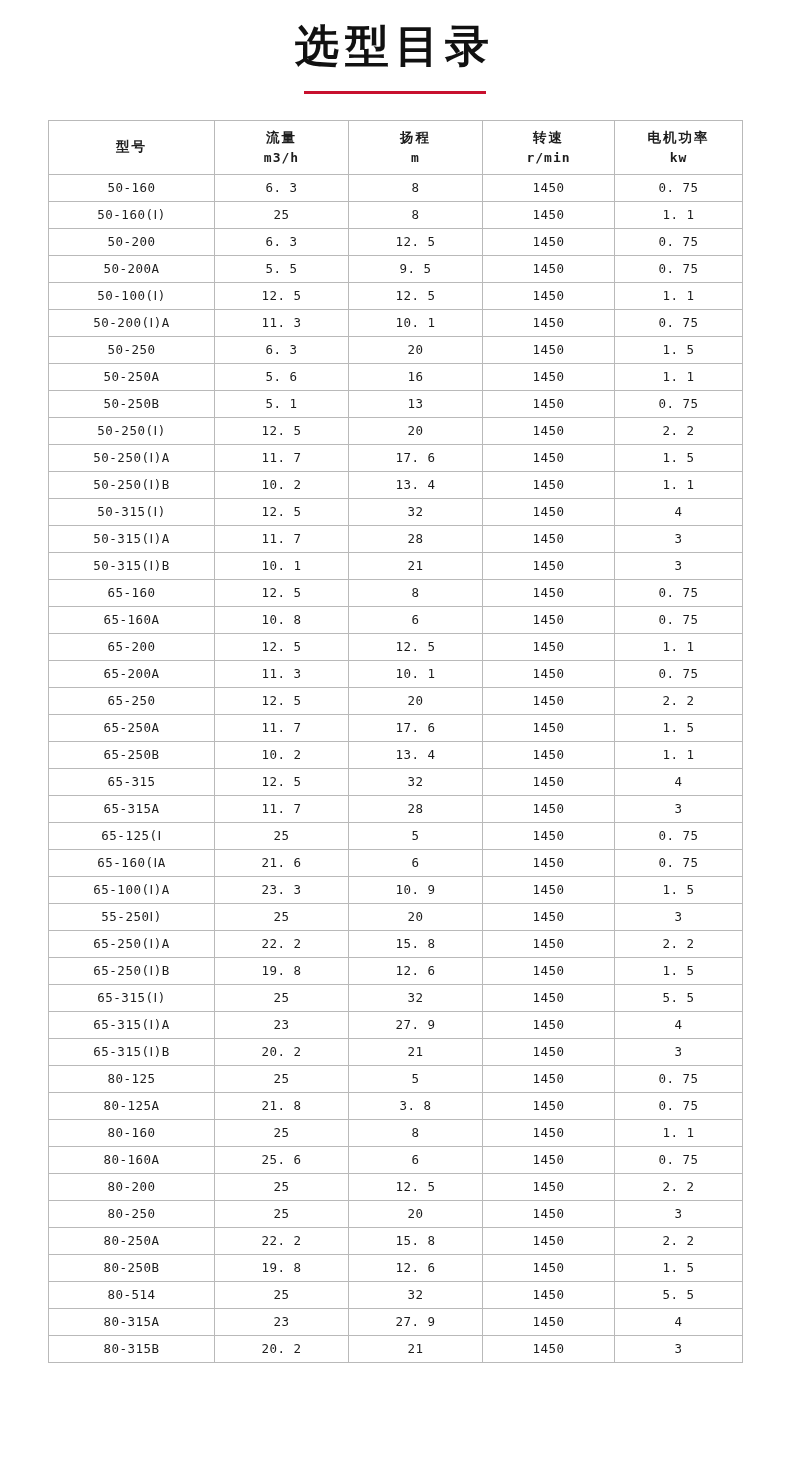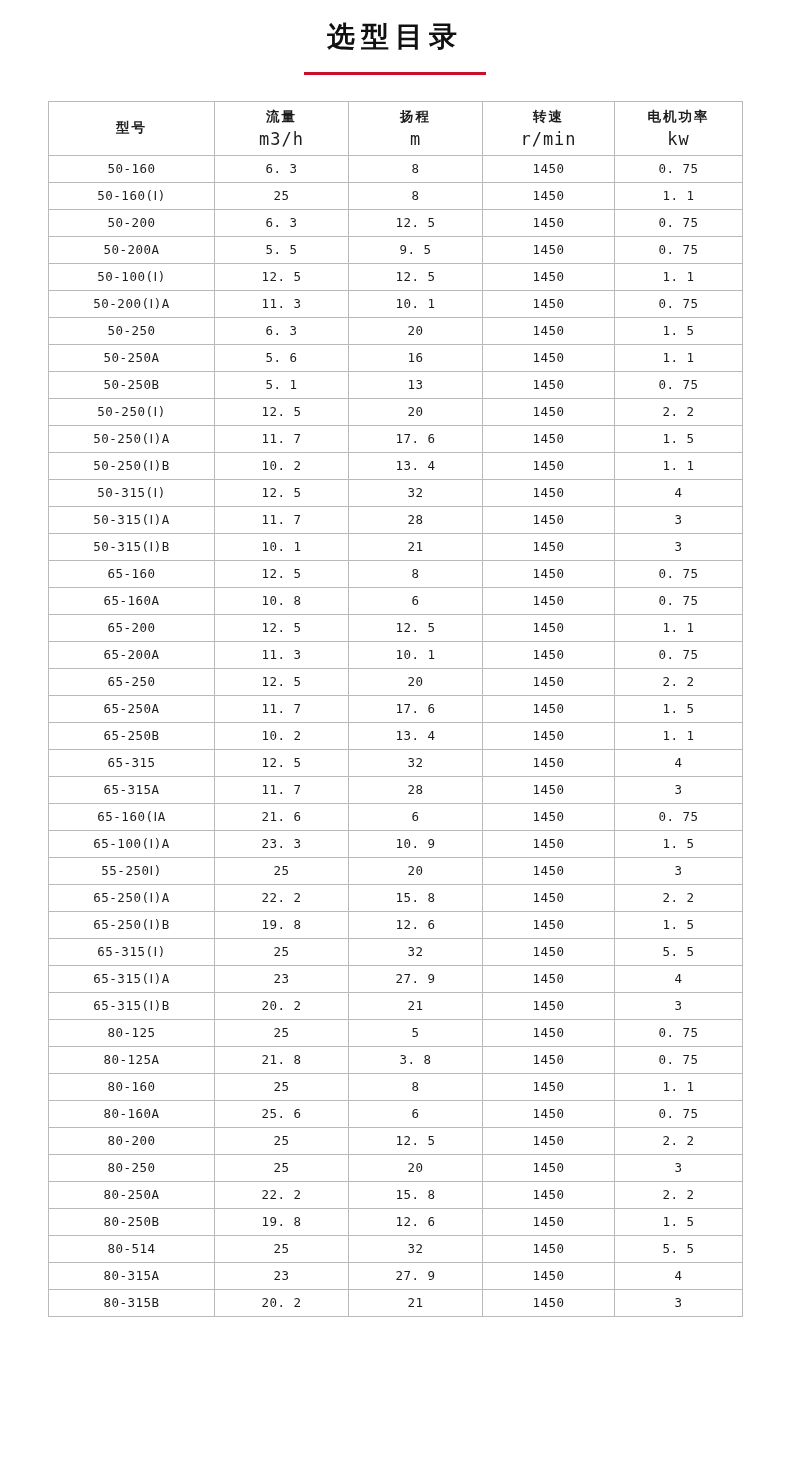--- a/index.html
+++ b/index.html
@@ -20,21 +20,21 @@
     box-sizing: border-box;
     padding: 0;
     overflow: hidden;
   }
   .title-block {
     text-align: center;
     padding-top: 20px;
   }
   .page-title {
     font-family: "DejaVu Sans", "Liberation Sans", sans-serif;
-    font-size: 28px;
+    font-size: 44px;
     font-weight: bold;
     letter-spacing: 6px;
     color: #111;
     line-height: 1.2;
     margin: 0;
   }
   .title-rule {
     width: 182px;
     height: 3px;
     background: #c8102e;
@@ -68,22 +68,22 @@
   }
   .hdr-main {
     display: block;
     font-size: 13.5px;
     font-weight: bold;
     letter-spacing: 2px;
   }
   .hdr-sub {
     display: block;
     font-family: "DejaVu Sans Mono", "Liberation Mono", monospace;
-    font-size: 17px;
-    font-weight: normal;
+    font-size: 13px;
+    font-weight: bold;
     letter-spacing: 1px;
     margin-top: 3px;
   }
   .col-model   { width: 166px; }
   .col-flow    { width: 134px; }
   .col-head    { width: 134px; }
   .col-speed   { width: 132px; }
   .col-power   { width: 128px; }
   .cell-model {
     letter-spacing: 1px;
@@ -294,20 +294,27 @@
             <td>4</td>
           </tr>
           <tr>
             <td class="cell-model">65-315A</td>
             <td>11. 7</td>
             <td>28</td>
             <td>1450</td>
             <td>3</td>
           </tr>
           <tr>
+            <td class="cell-model">65-125(Ⅰ</td>
+            <td>25</td>
+            <td>5</td>
+            <td>1450</td>
+            <td>0. 75</td>
+          </tr>
+          <tr>
             <td class="cell-model">65-160(ⅠA</td>
             <td>21. 6</td>
             <td>6</td>
             <td>1450</td>
             <td>0. 75</td>
           </tr>
           <tr>
             <td class="cell-model">65-100(Ⅰ)A</td>
             <td>23. 3</td>
             <td>10. 9</td>

